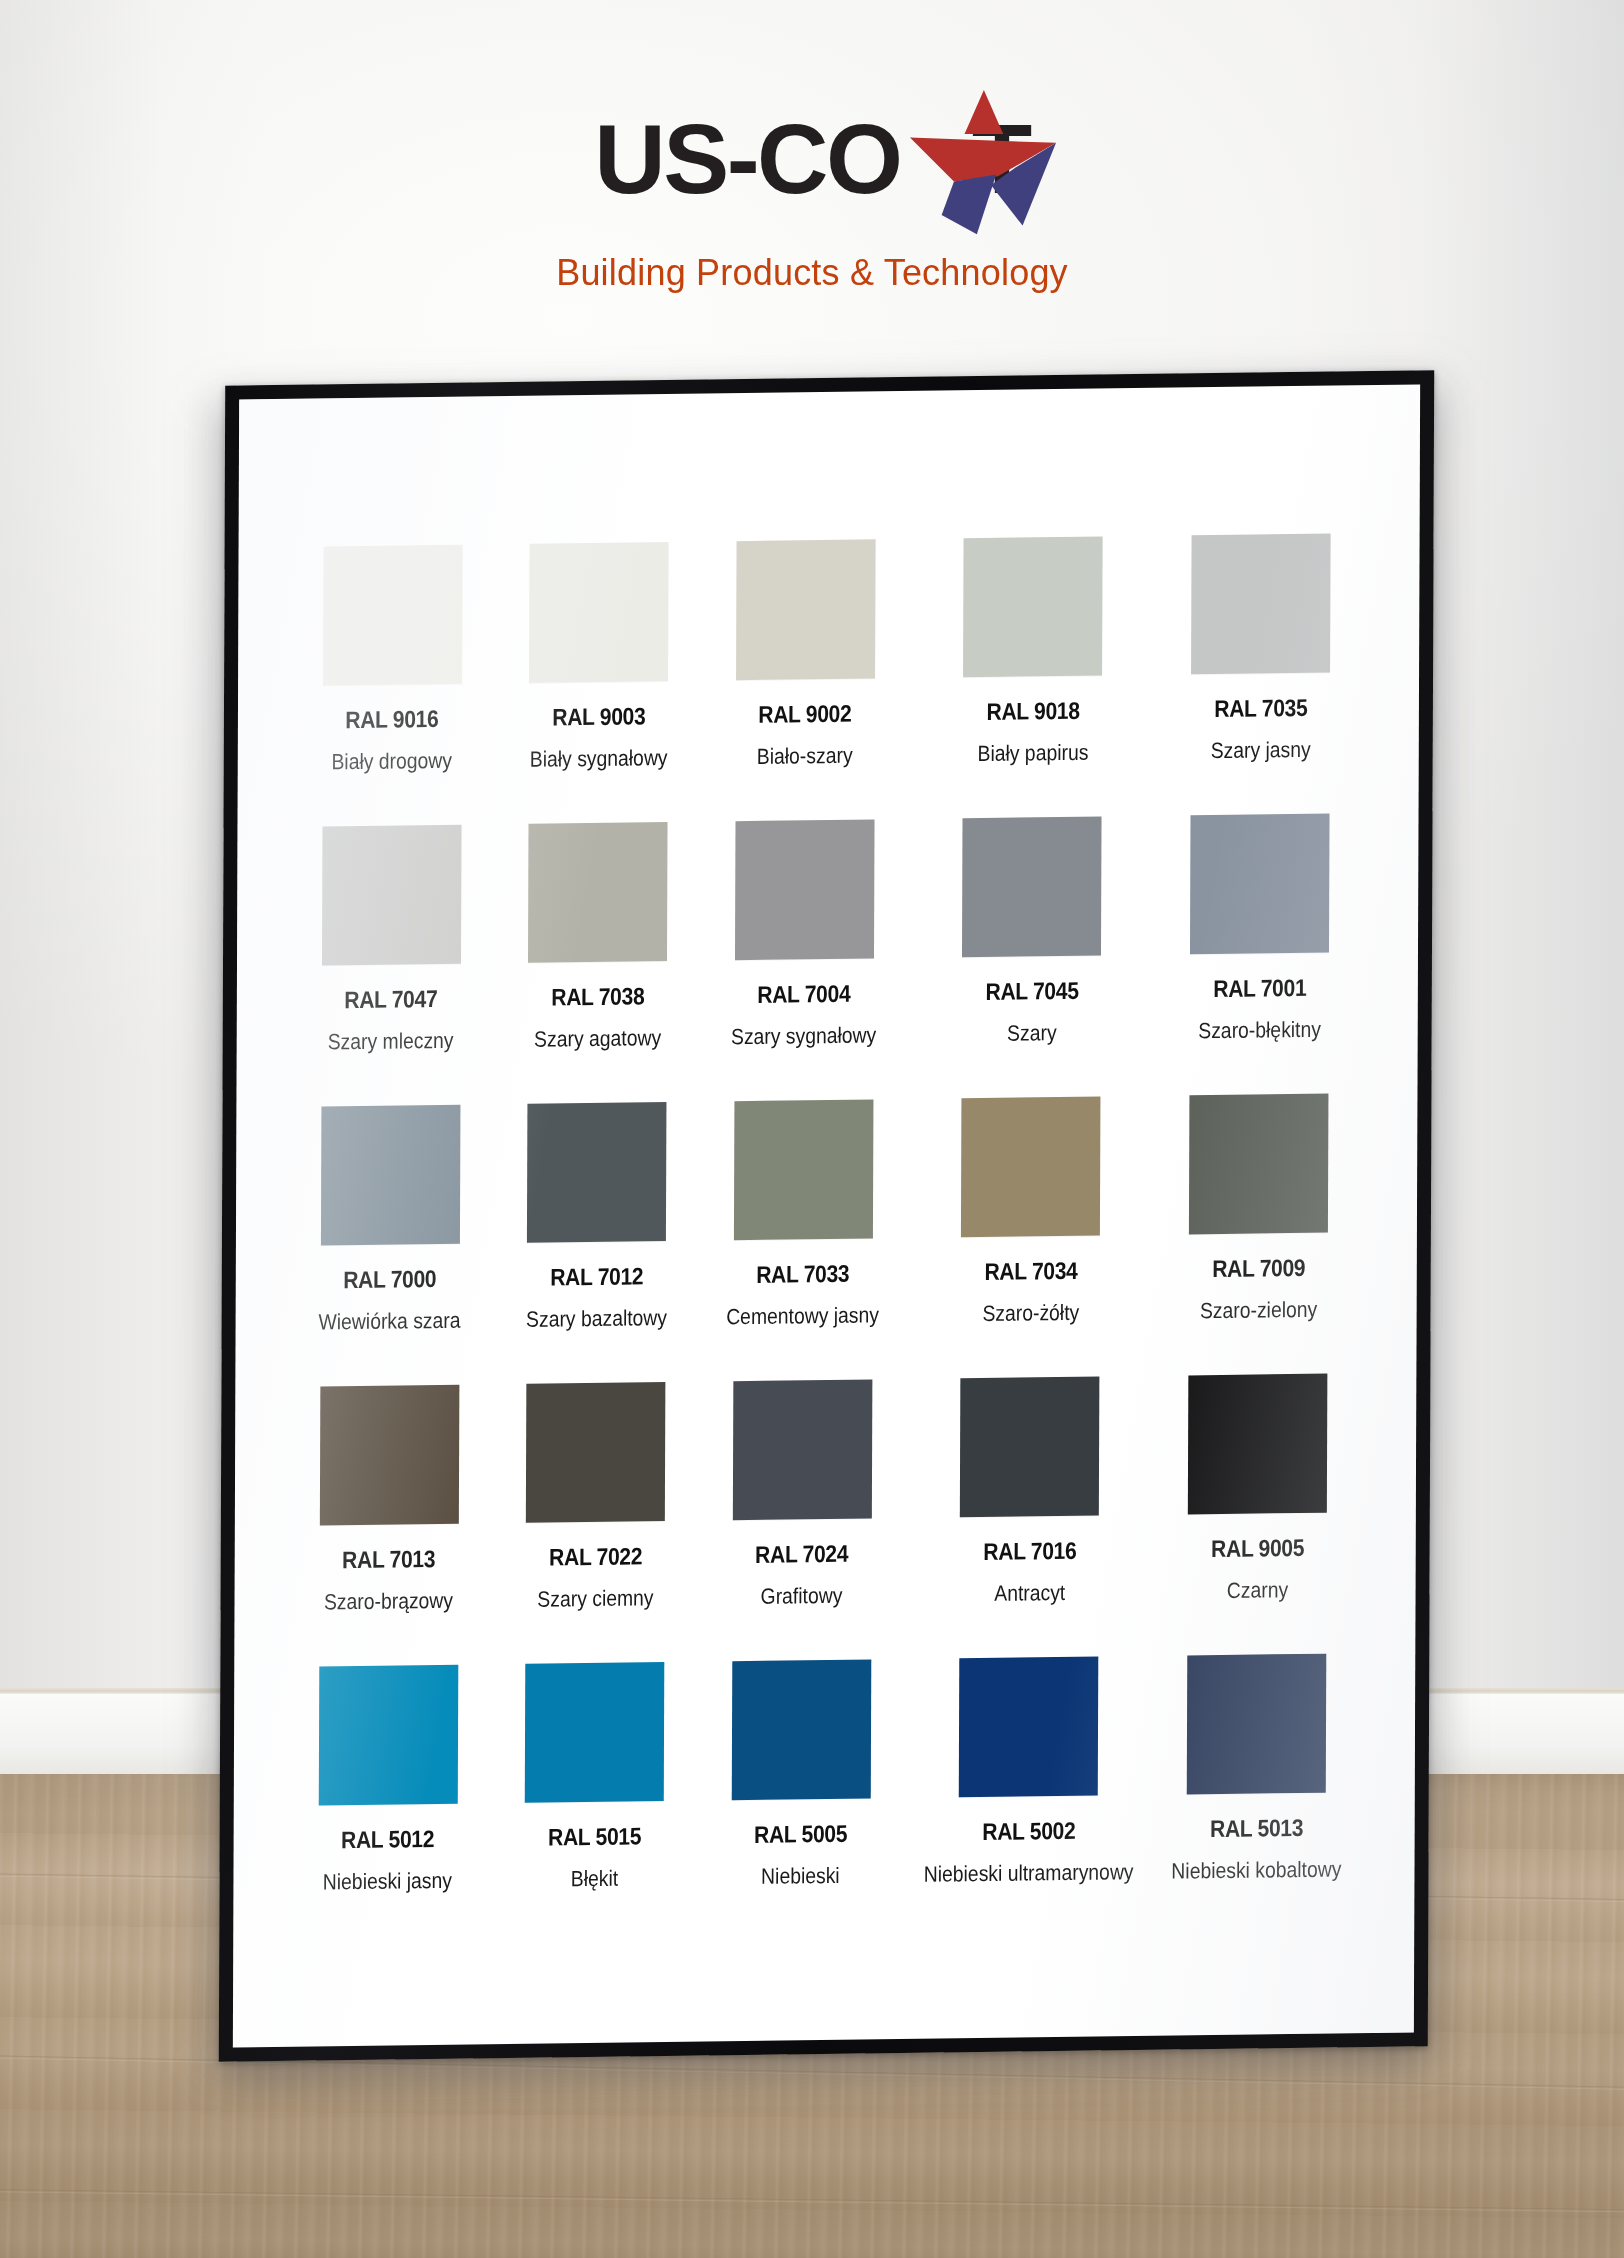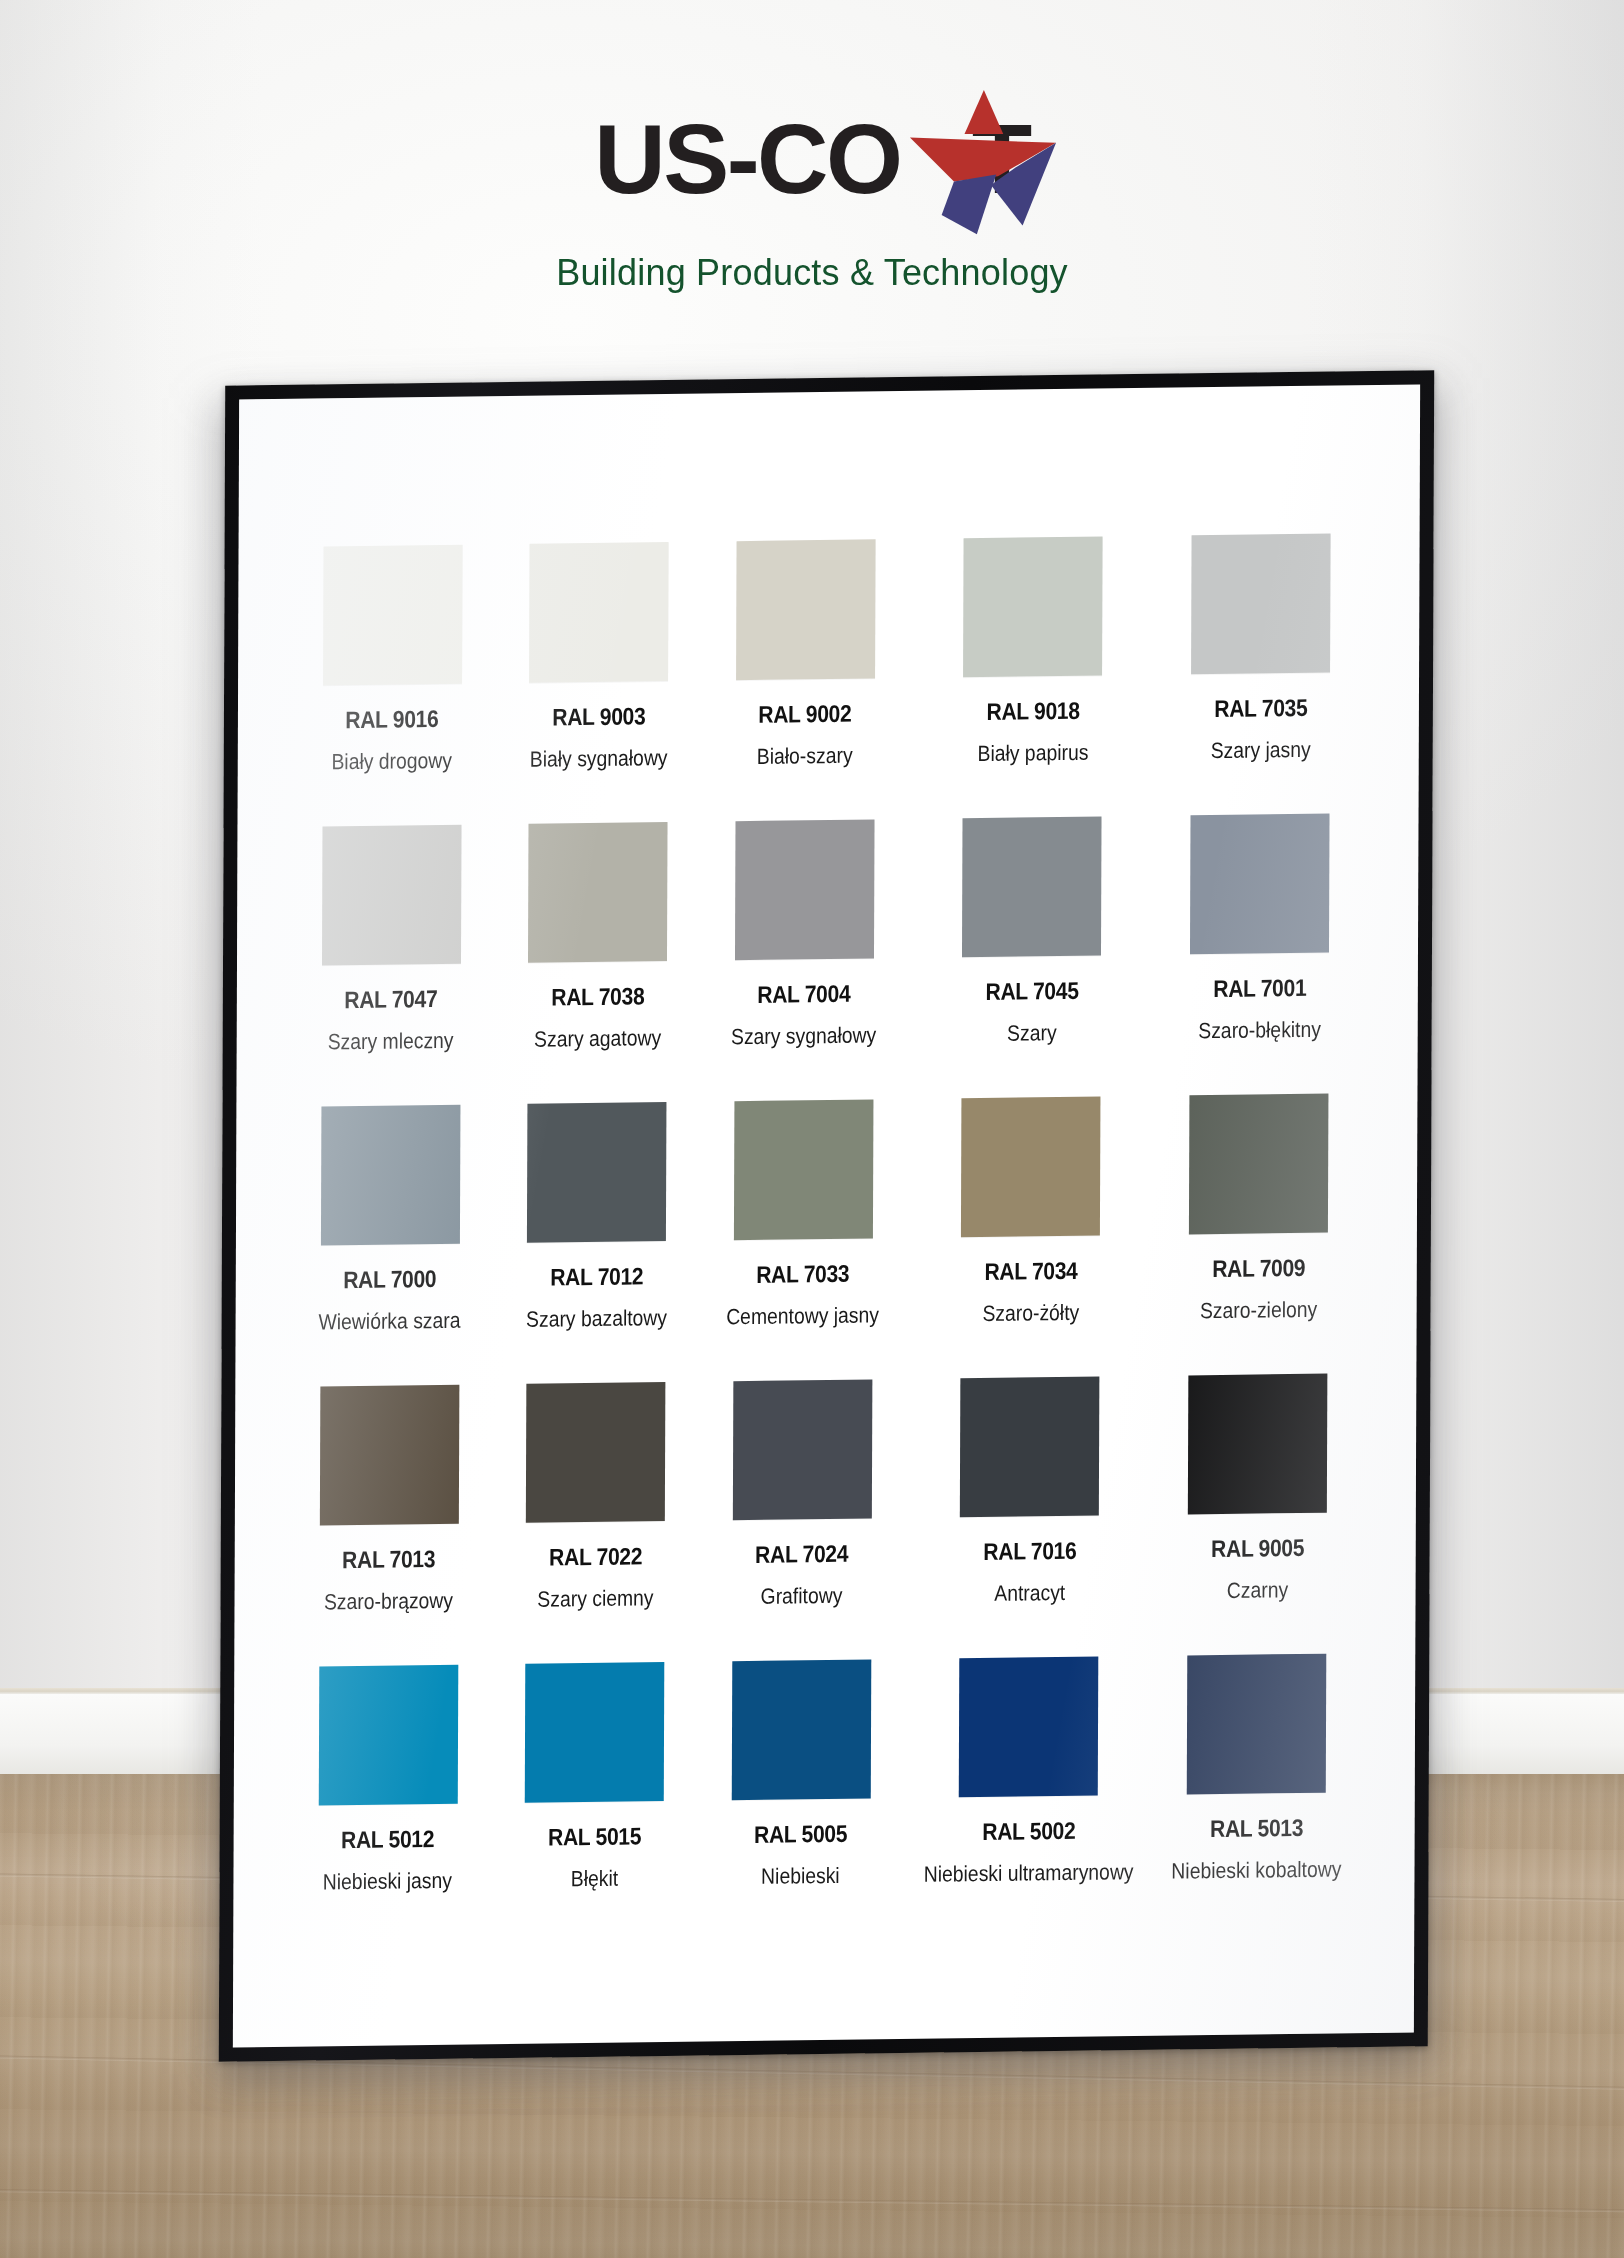--- a/index.html
+++ b/index.html
@@ -139,21 +139,21 @@
     left: 413px;
     top: -23px;
     width: 168px;
     height: 154px;
   }
   .logo-tagline {
     margin-top: 37px;
     font-family: "Liberation Sans", sans-serif;
     font-size: 36px;
     font-weight: 400;
-    color: #14532d;
+    color: #c2410c;
     letter-spacing: 0.2px;
   }
 
   
   .frame-shadow {
     position: absolute;
     left: 208px;
     top: 388px;
     width: 1235px;
     height: 1676px;

